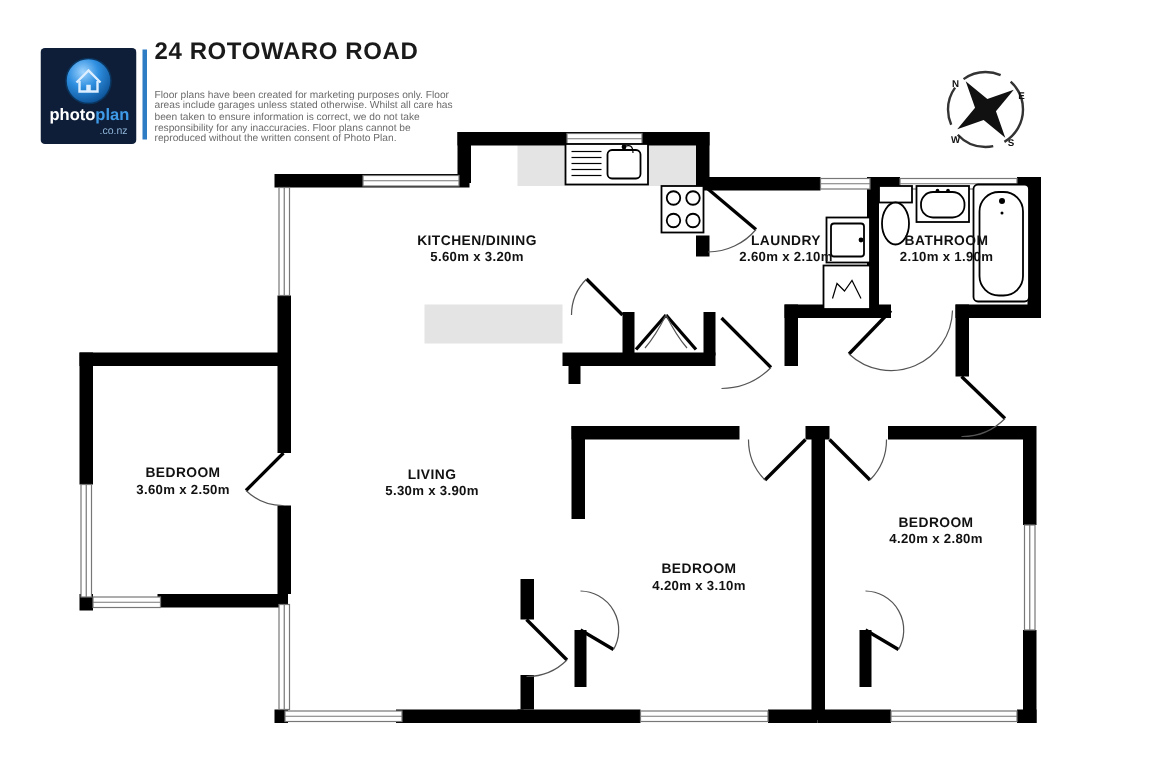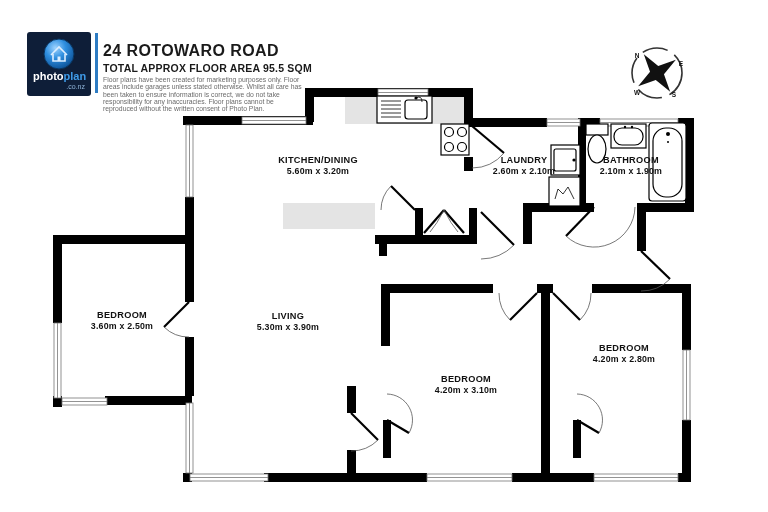--- a/index.html
+++ b/index.html
@@ -1,19 +1,19 @@
 <!DOCTYPE html>
 <html><head>
 <meta charset="utf-8">
 <style>
   html,body{margin:0;padding:0;background:#fff;}
   #stage{position:relative;width:768px;height:512px;background:#ffffff;overflow:hidden;
          font-family:"Liberation Sans",sans-serif;outline:1px solid #e6e6e6;}
   #plan-svg{position:absolute;left:0;top:0;}
-  .hdr{position:absolute;color:#1a1a1a;margin-top:16px;}
+  .hdr{position:absolute;color:#1a1a1a;}
   #title{left:103px;top:26px;font-size:16px;font-weight:bold;letter-spacing:.4px;}
   #subtitle{left:103px;top:46px;font-size:10.5px;font-weight:bold;letter-spacing:.2px;}
   #disclaimer{left:103px;top:60px;font-size:6.8px;line-height:7.3px;color:#6b6b6b;width:230px;}
   #logo-box{position:absolute;left:27px;top:32px;}
   #divider{position:absolute;left:95px;top:33px;width:3px;height:60px;background:#2e7cc3;}
   svg text{font-family:"Liberation Sans",sans-serif;}
   .room-name{font-size:9.2px;font-weight:bold;fill:#111;letter-spacing:.3px;}
   .room-dims{font-size:8.8px;font-weight:bold;fill:#111;letter-spacing:.2px;}
   .wall{fill:#000;}
   .win{fill:#fff;stroke:#777;stroke-width:.8;}
@@ -45,21 +45,20 @@
       <rect x="30.5" y="24.5" width="3" height="4.5" fill="#dceeff" stroke="none"></rect>
     </g>
     <text x="6" y="48" font-size="11" font-weight="bold">
       <tspan fill="#ffffff">photo</tspan><tspan fill="#3f9be8">plan</tspan>
     </text>
     <text x="58" y="57" font-size="7" fill="#8fb4d8" text-anchor="end">.co.nz</text>
   </svg>
 
   <div id="divider"></div>
   <div id="title" class="hdr">24 ROTOWARO ROAD</div>
-  <div id="subtitle" class="hdr">TOTAL APPROX FLOOR AREA 95.5 SQM</div>
   <div id="disclaimer" class="hdr">
     <div>Floor plans have been created for marketing purposes only. Floor</div>
     <div>areas include garages unless stated otherwise. Whilst all care has</div>
     <div>been taken to ensure information is correct, we do not take</div>
     <div>responsibility for any inaccuracies. Floor plans cannot be</div>
     <div>reproduced without the written consent of Photo Plan.</div>
   </div>
 
   <svg id="plan-svg" width="768" height="512" viewBox="0 0 768 512">
 

